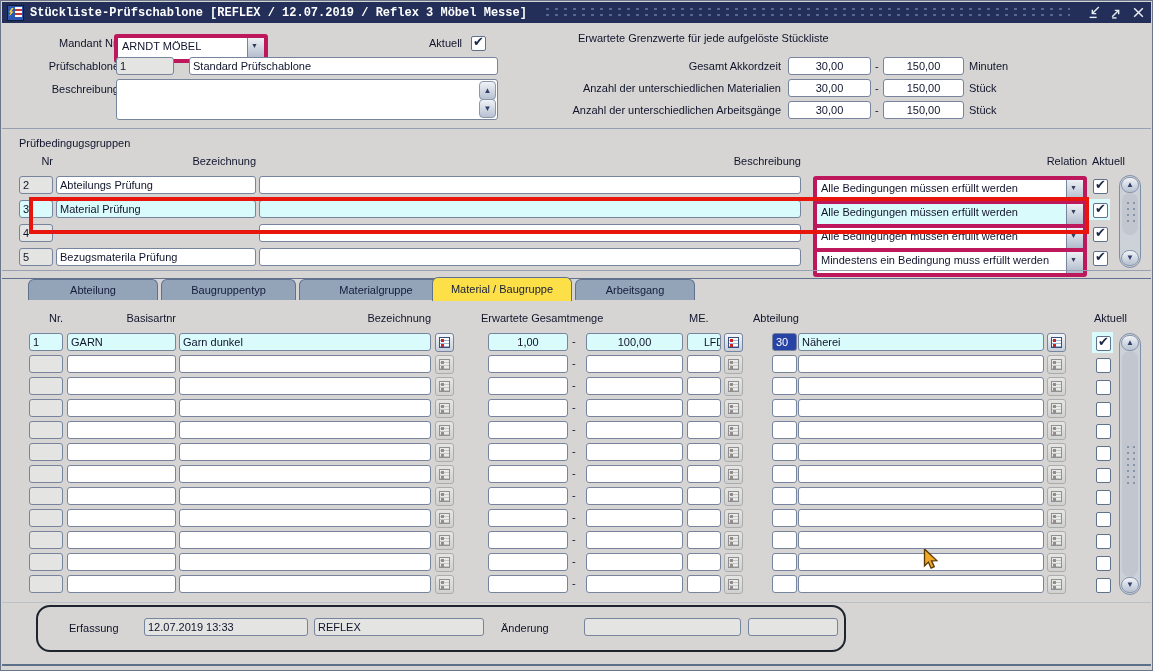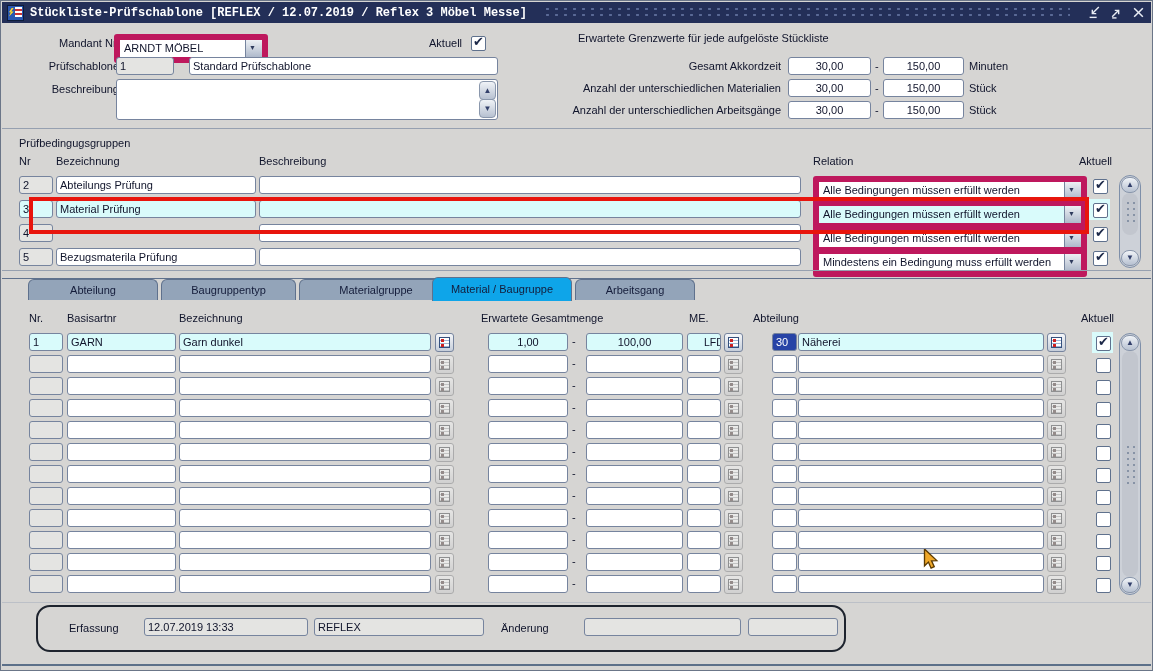--- a/index.html
+++ b/index.html
@@ -19,26 +19,26 @@
   .tb-btn{width:16px;height:15px;display:flex;align-items:center;justify-content:center;cursor:default;}
   .tb-btn svg{display:block;}
   .app-ico{width:15px;height:14px;position:relative;background:#2A57B0;border:1px solid #0E1C3A;}
   .app-ico i{position:absolute;right:1px;top:1px;width:7px;height:10px;background:
     repeating-linear-gradient(180deg,#fff 0 2px,#C33 2px 4px);}
   .app-ico b{position:absolute;left:1px;top:2px;width:5px;height:9px;background:#FFD728;
     clip-path:polygon(60% 0,100% 0,45% 45%,95% 45%,0 100%,35% 52%,0 52%);}
   
   .lbl{position:absolute;white-space:nowrap;}
   .r{text-align:right;}
-  .c{text-align:left;}
+  .c{text-align:right;}
   .fld{position:absolute;height:18px;line-height:17px;box-sizing:border-box;
     border:1px solid #76849E;border-radius:3px;background:#fff;padding:0 3px;white-space:nowrap;overflow:hidden;}
   .gray{background:#E4E4E2;}
   .num{text-align:center;}
-  .combo{position:absolute;height:29px;box-sizing:border-box;border:6px solid #be185d;border-radius:3px;
+  .combo{position:absolute;height:29px;box-sizing:border-box;border:4px solid #be185d;border-radius:3px;
     background:#fff;overflow:hidden;padding-left:16px;}
   .combo-txt{position:absolute;left:4px;right:18px;top:0;bottom:0;line-height:17px;white-space:nowrap;overflow:hidden;}
   .combo-btn{position:absolute;right:0;top:0;bottom:0;width:16px;border-left:1px solid #76849E;
     background:linear-gradient(#EDF0F4,#AEB9CB);}
   .combo-btn::after{content:"▼";position:absolute;left:3px;top:4px;font-size:7px;color:#2E3A5C;}
   .cb{position:absolute;width:13px;height:13px;background:#fff;border:1px solid #5F718D;border-radius:2px;}
   .cb.checked::after{content:"✔";position:absolute;left:1px;top:-3px;font-size:13px;font-weight:bold;color:#1B2747;}
   .cbhalo{position:absolute;width:21px;height:21px;background:#D9FBFB;display:none;}
   .lov{position:absolute;width:19px;height:19px;box-sizing:border-box;border:1px solid #76849E;border-radius:3px;
     background:linear-gradient(#F4F6F9,#C6CEDA);}
@@ -54,21 +54,21 @@
     background:linear-gradient(#F0F3F7,#B7C1D1);border:1px solid #8A97AC;box-sizing:border-box;
     color:#33406B;font-size:8px;line-height:14px;text-align:center;}
   .vsb .up{top:1px;} .vsb .dn{bottom:1px;}
   .vsb .thumb{position:absolute;left:2px;right:2px;border-radius:8px;background:#C2C6CE;}
   .vsb .grip{position:absolute;left:5px;width:10px;height:30px;
     background-image:radial-gradient(circle,#8793A6 1.2px,transparent 1.4px);background-size:6px 6px;}
   
   .tabline{position:absolute;left:1px;right:1px;top:277px;height:1px;background:#5F718D;}
   .tab{position:absolute;top:278px;height:21px;box-sizing:border-box;border:1px solid #5F718D;border-bottom:none;
     border-radius:6px 6px 0 0;background:#93A4B9;color:#141C3A;text-align:center;line-height:20px;z-index:1;}
-  .tab.active{top:276px;height:24px;background:#0ea5e9;z-index:2;line-height:23px;}
+  .tab.active{top:276px;height:24px;background:#fde047;z-index:2;line-height:23px;}
   
   .grow,.drow{position:absolute;left:0;width:1151px;height:20px;}
   .g-nr{left:18px;width:34px;top:0;}
   .g-bez{left:55px;width:200px;top:0;}
   .g-des{left:258px;width:542px;top:0;}
   .g-rel{left:812px;width:274px;top:0;}
   .g-halo{left:1088px;top:-1px;}
   .g-cb{left:1092px;top:3px;}
   .grow.selected .fld,.grow.selected .combo{background:#D9FBFB;}
   .grow.selected .g-nr{background:#D9FBFB;}

